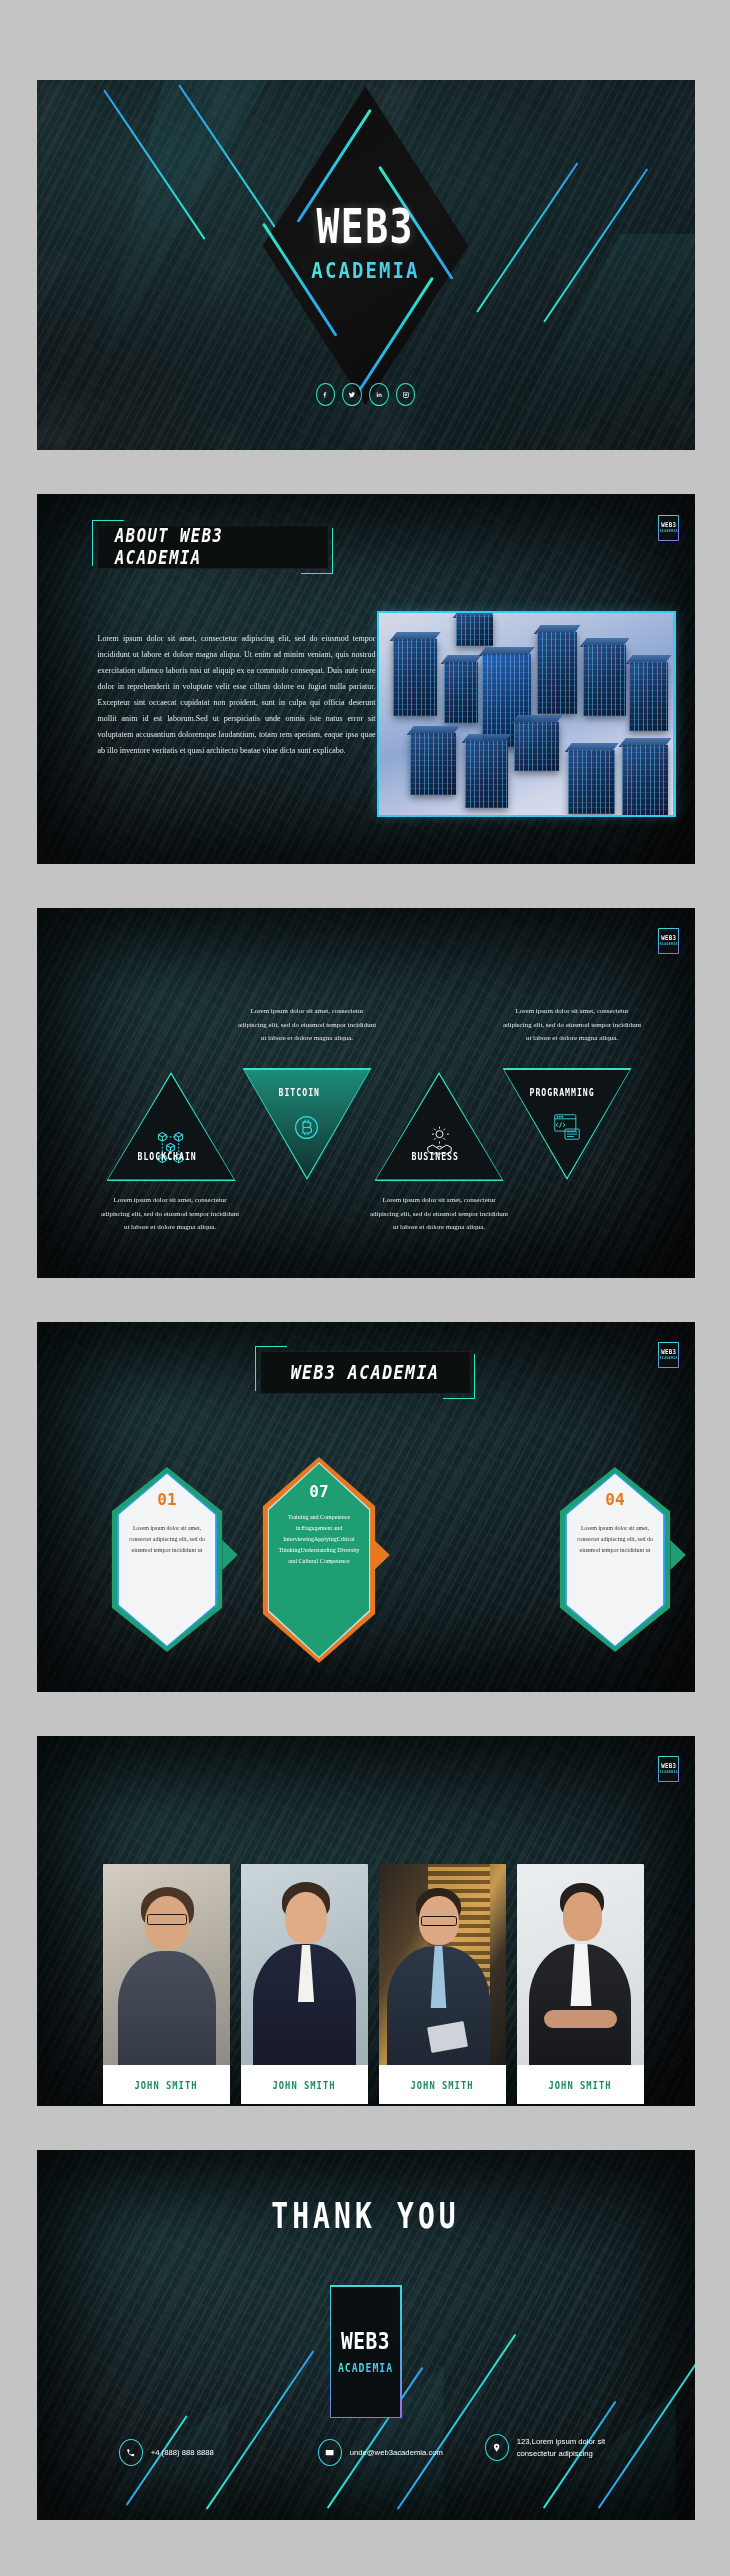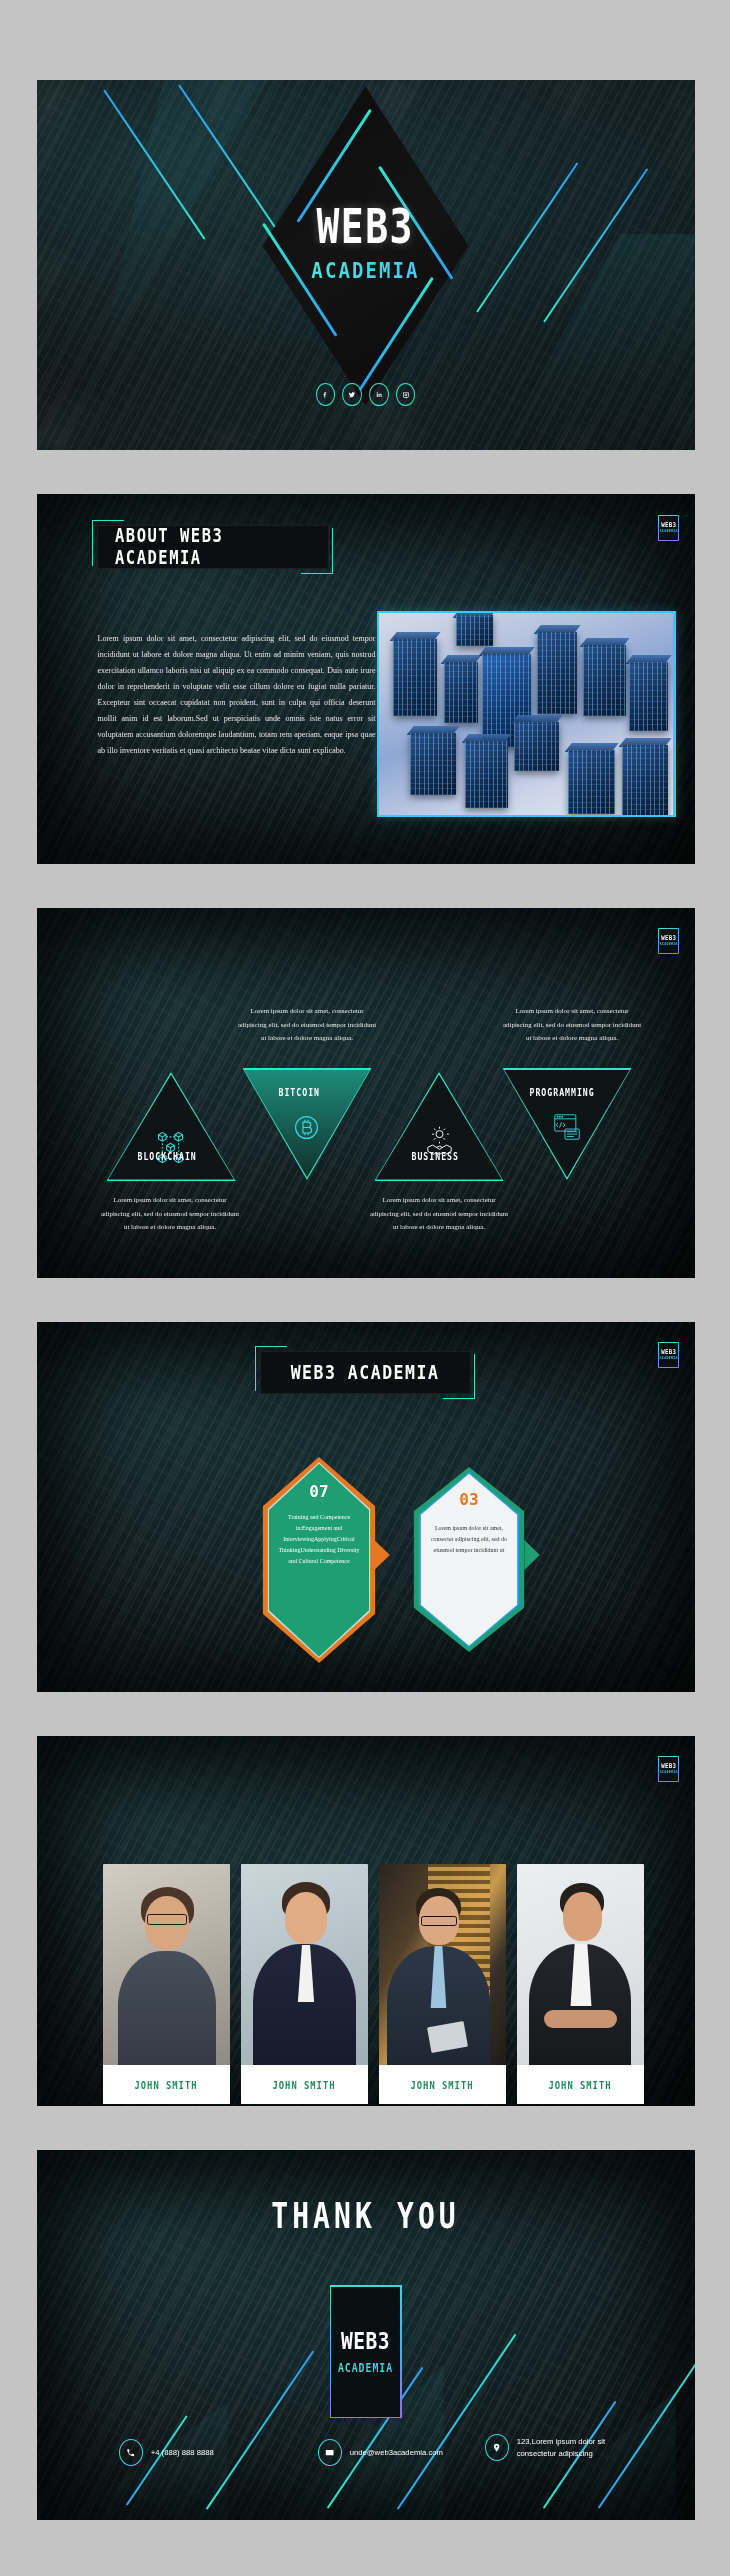--- a/index.html
+++ b/index.html
@@ -70,21 +70,21 @@
 
   .social-row { position:absolute; left:50%; transform:translateX(-50%); display:flex; gap:7.2px; }
   .soc {
     width:19.6px; height:23px; border-radius:50%;
     border:0.8px solid; display:flex; align-items:center; justify-content:center;
     color:#fff;
   }
   .soc svg { width:7.7px; height:7.7px; fill:#fff; }
 
   
-  .hdr-wrap { position:absolute; }
+  .hdr-wrap { position:absolute;font-style:italic; }
   .hdr-box {
     position:relative; background:#0b0f10; border:0.5px solid rgba(255,255,255,.07);
     display:flex; align-items:center; padding:0 17.5px; height:100%;
   }
   .hdr-title {
     font-family:"DejaVu Sans Mono", monospace; font-weight:700;
     color:#fff; letter-spacing:1.5px; transform:scaleY(1.2);
   }
   .hdr-brk { position:absolute; }
   .hdr-brk.tl { border-left:1.5px solid; border-top:1.5px solid; }
@@ -419,39 +419,47 @@
       </div>
     </div>
 
     <div class="badge" style="right:15.5px;top:19.6px;">
       <div class="badge-in">
         <div class="badge-w3">WEB3</div>
         <div class="badge-ac">ACADEMIA</div>
       </div>
     </div>
 
+    <div class="hexwrap" style="left:70px;top:145px;height:196px;">
+      <div class="hex-arrow" style="background:#1f9e74;right:-10.3px;top:88px;"></div>
+      <div class="hex-outer" style="top:0;width:111px;height:185px;background:#1f9e74;"></div>
+      <div class="hex-mid" style="top:5.2px;width:100px;height:175px;background:#2a9df4;"></div>
+      <div class="hex-in" style="top:6.7px;width:97px;height:172px;background:#f2f4f5;"></div>
+      <div class="hex-num" style="top:23px;color:#e87722;">01</div>
+      <div class="hex-txt" style="top:56px;color:#333;">Lorem ipsum dolor sit amet, consectet adipiscing elit, sed do eiusmod tempor incididunt ut</div>
+    </div>
 
     <div class="hexwrap" style="left:222px;top:135px;height:216px;">
       <div class="hex-arrow" style="background:#e87722;right:-10.3px;top:98px;"></div>
       <div class="hex-outer" style="top:0;width:113px;height:206px;background:#e87722;"></div>
       <div class="hex-mid" style="top:5.2px;width:103px;height:196px;background:#b9e5dd;"></div>
       <div class="hex-in" style="top:6.7px;width:100px;height:193px;background:#1f9e74;"></div>
       <div class="hex-num" style="top:25px;color:#ffffff;">07</div>
       <div class="hex-txt" style="top:55px;color:#ffffff;width:89px;">Training and Competence in:Engagement and InterviewingApplyingCritical ThinkingUnderstanding Diversity and Cultural Competence</div>
     </div>
 
-    <div class="hexwrap" style="left:372px;top:145px;height:196px;">
+
+    <div class="hexwrap" style="left:518px;top:145px;height:196px;">
       <div class="hex-arrow" style="background:#1f9e74;right:-10.3px;top:88px;"></div>
       <div class="hex-outer" style="top:0;width:111px;height:185px;background:#1f9e74;"></div>
       <div class="hex-mid" style="top:5.2px;width:100px;height:175px;background:#2a9df4;"></div>
       <div class="hex-in" style="top:6.7px;width:97px;height:172px;background:#f2f4f5;"></div>
-      <div class="hex-num" style="top:23px;color:#e87722;">03</div>
+      <div class="hex-num" style="top:23px;color:#e87722;">04</div>
       <div class="hex-txt" style="top:56px;color:#333;">Lorem ipsum dolor sit amet, consectet adipiscing elit, sed do eiusmod tempor incididunt ut</div>
     </div>
-
   </section>
 
   <section class="slide">
     <div class="bg-layer bg-base"></div>
     <div class="bg-layer bg-code" style="opacity:.07;"></div>
     <div class="bg-layer bg-vig"></div>
 
 
     <div class="badge" style="right:15.5px;top:19.6px;">
       <div class="badge-in">

